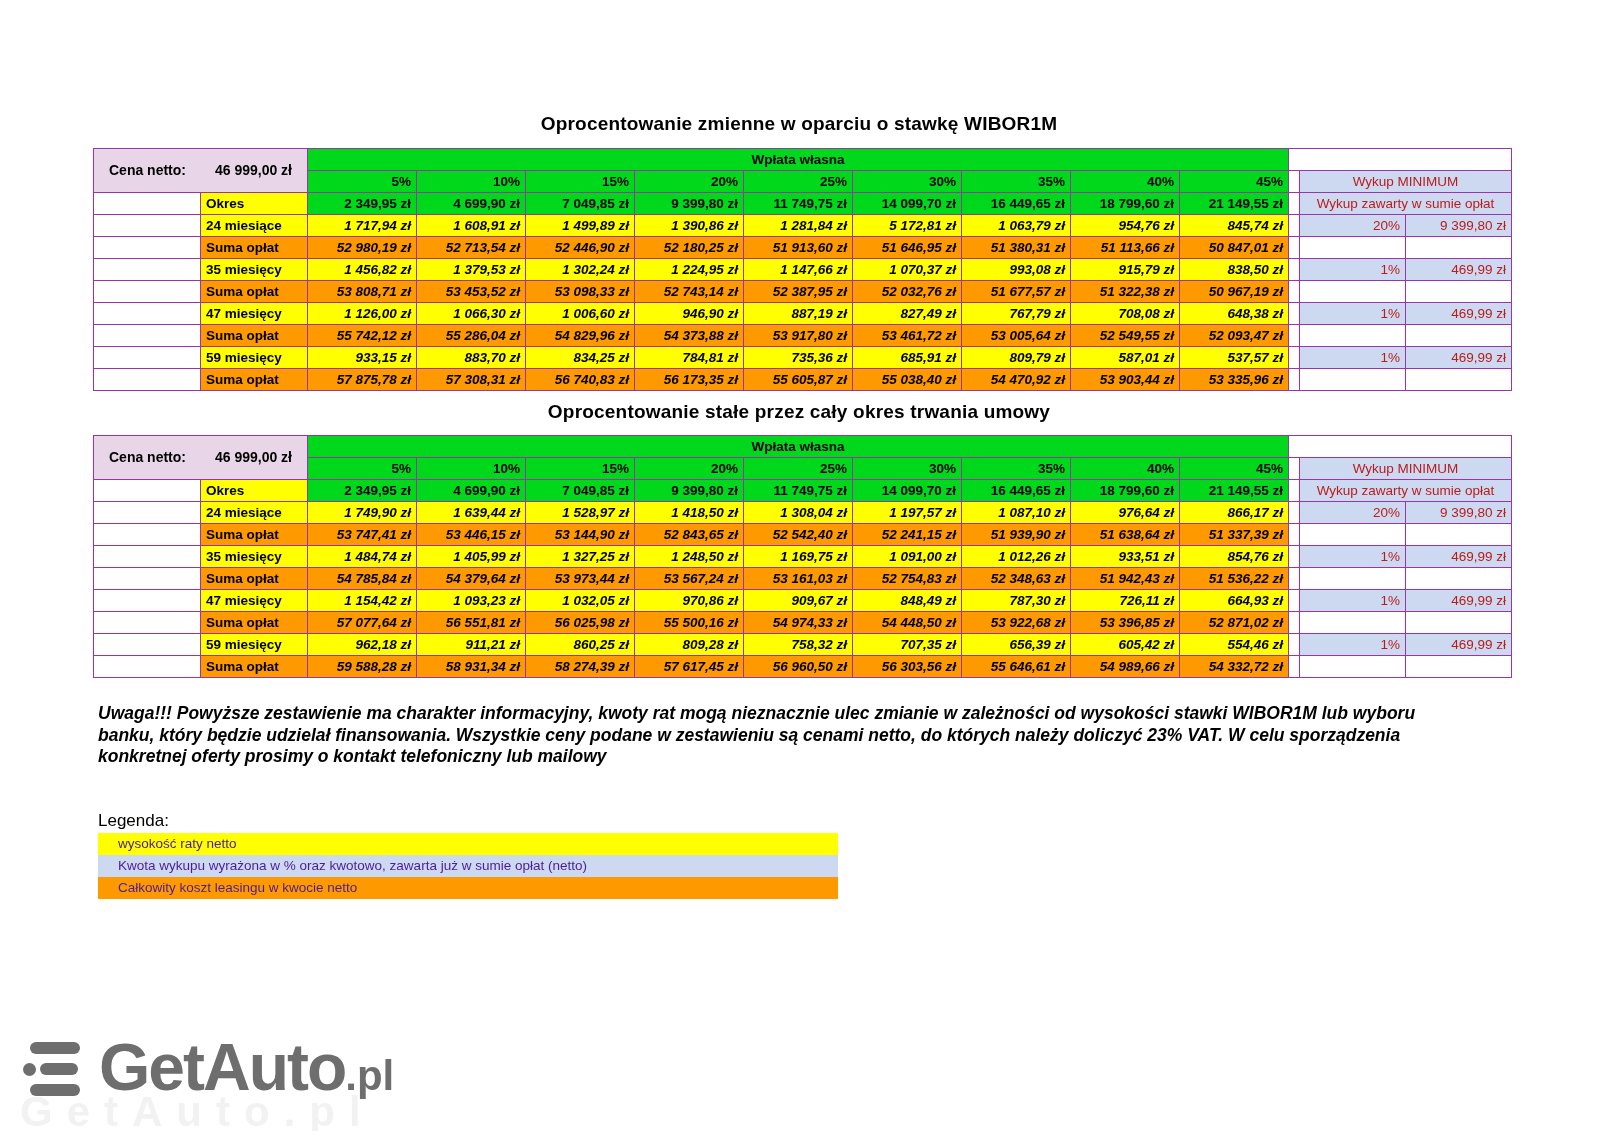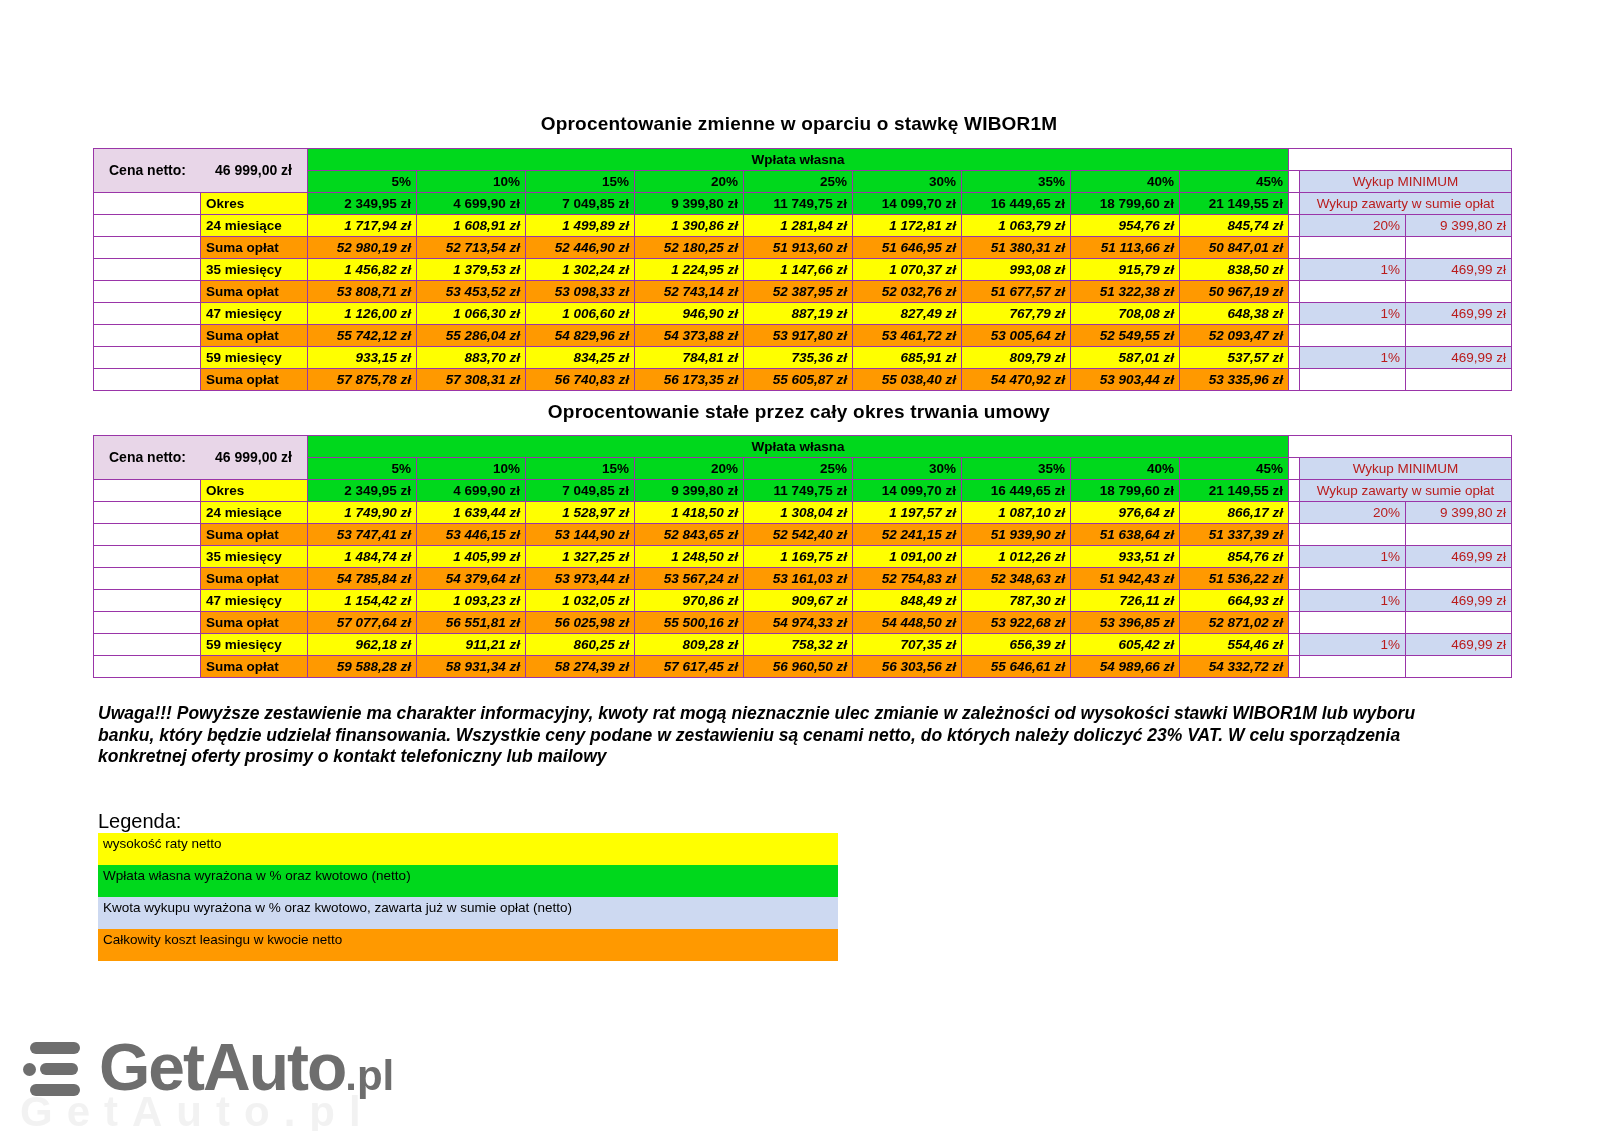--- a/index.html
+++ b/index.html
@@ -21,22 +21,22 @@
   .hdr{font-weight:bold;}
   .lbl{font-weight:bold;text-align:left;margin-left:10px;}
   .val{font-weight:bold;font-style:italic;}
   .right{text-align:right;}
   .center{text-align:center;}
   .cena-inner{display:flex;justify-content:space-between;align-items:flex-end;
               padding:0 10px;font-weight:bold;font-size:14px;}
   .note{position:absolute;left:98px;top:703px;width:1378px;
         font-size:17.5px;font-weight:bold;font-style:italic;line-height:21.5px;}
   .legend{position:absolute;left:98px;top:810px;width:740px;}
-  .legend-title{font-size:20px;height:23px;line-height:22px;}
-  .lbar{height:32px;line-height:22px;font-size:13.5px;padding-left:5px;color:#000000;}
+  .legend-title{font-size:17px;height:23px;line-height:22px;}
+  .lbar{height:22px;line-height:22px;font-size:13.5px;padding-left:20px;color:#4c1d95;}
   .lbar.green-bar{background:var(--green);}
   .lbar.yellow-bar{background:var(--yellow);}
   .lbar.blue-bar{background:var(--blue);}
   .lbar.orange-bar{background:var(--orange);}
   .logo{position:absolute;left:23px;top:1036px;display:flex;align-items:flex-start;}
   .logo-icon{position:relative;width:62px;height:60px;margin-right:14px;margin-top:6px;}
   .logo-icon .bar{position:absolute;background:var(--logo);border-radius:6px;height:12px;}
   .logo-icon .b1{left:7px;top:0;width:50px;}
   .logo-icon .b2{left:17px;top:21px;width:38px;}
   .logo-icon .b3{left:7px;top:42px;width:50px;}
@@ -113,21 +113,21 @@
             <td class="blue center" colspan="2">Wykup zawarty w sumie opłat</td>
           </tr>
           <tr>
             <td class="nob"></td>
             <td class="yellow lbl">24 miesiące</td>
             <td class="yellow val right">1 717,94 zł</td>
             <td class="yellow val right">1 608,91 zł</td>
             <td class="yellow val right">1 499,89 zł</td>
             <td class="yellow val right">1 390,86 zł</td>
             <td class="yellow val right">1 281,84 zł</td>
-            <td class="yellow val right">1 172,81 zł</td>
+            <td class="yellow val right">5 172,81 zł</td>
             <td class="yellow val right">1 063,79 zł</td>
             <td class="yellow val right">954,76 zł</td>
             <td class="yellow val right">845,74 zł</td>
             <td class="nob"></td>
             <td class="blue right">20%</td>
             <td class="blue right">9 399,80 zł</td>
           </tr>
           <tr>
             <td class="nob"></td>
             <td class="orange lbl">Suma opłat</td>
@@ -432,21 +432,20 @@
           </tr>
         </tbody>
       </table>
   </div>
 
   <div class="note">Uwaga!!! Powyższe zestawienie ma charakter informacyjny, kwoty rat mogą nieznacznie ulec zmianie w zależności od wysokości stawki WIBOR1M lub wyboru banku, który będzie udzielał finansowania. Wszystkie ceny podane w zestawieniu są cenami netto, do których należy doliczyć 23% VAT. W celu sporządzenia konkretnej oferty prosimy o kontakt telefoniczny lub mailowy</div>
 
   <div class="legend">
     <div class="legend-title">Legenda:</div>
     <div class="lbar yellow-bar">wysokość raty netto</div>
-    <div class="lbar green-bar">Wpłata własna wyrażona w % oraz kwotowo (netto)</div>
     <div class="lbar blue-bar">Kwota wykupu wyrażona w % oraz kwotowo, zawarta już w sumie opłat (netto)</div>
     <div class="lbar orange-bar">Całkowity koszt leasingu w kwocie netto</div>
   </div>
 
   <div class="logo">
     <div class="logo-icon">
       <div class="bar b1"></div>
       <div class="dot"></div>
       <div class="bar b2"></div>
       <div class="bar b3"></div>

